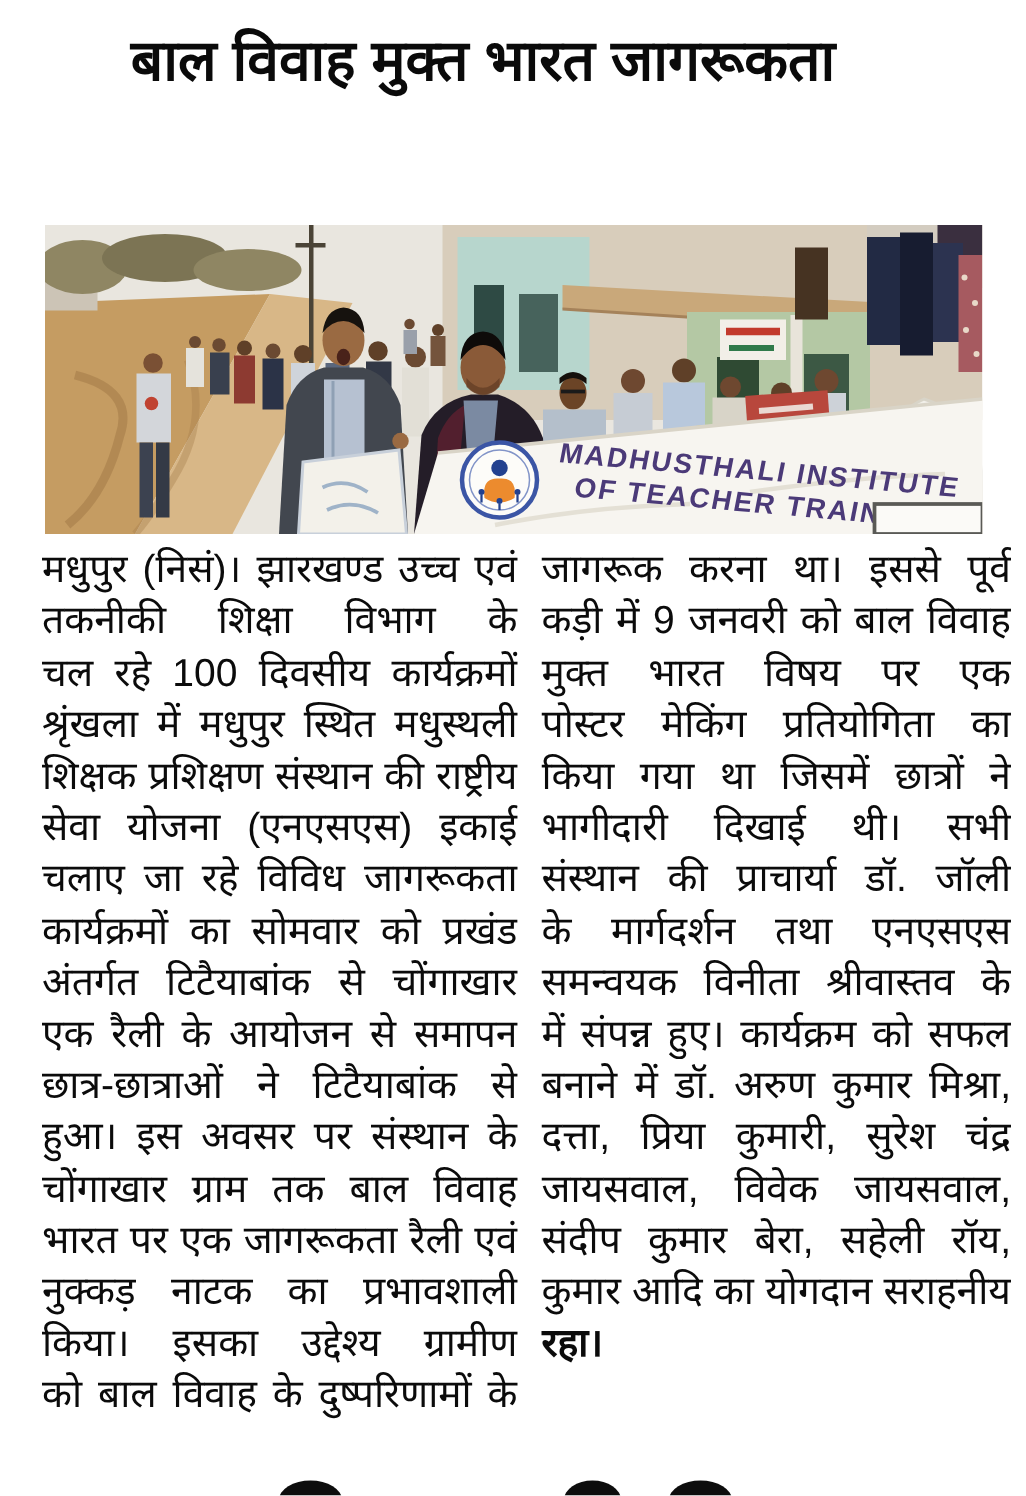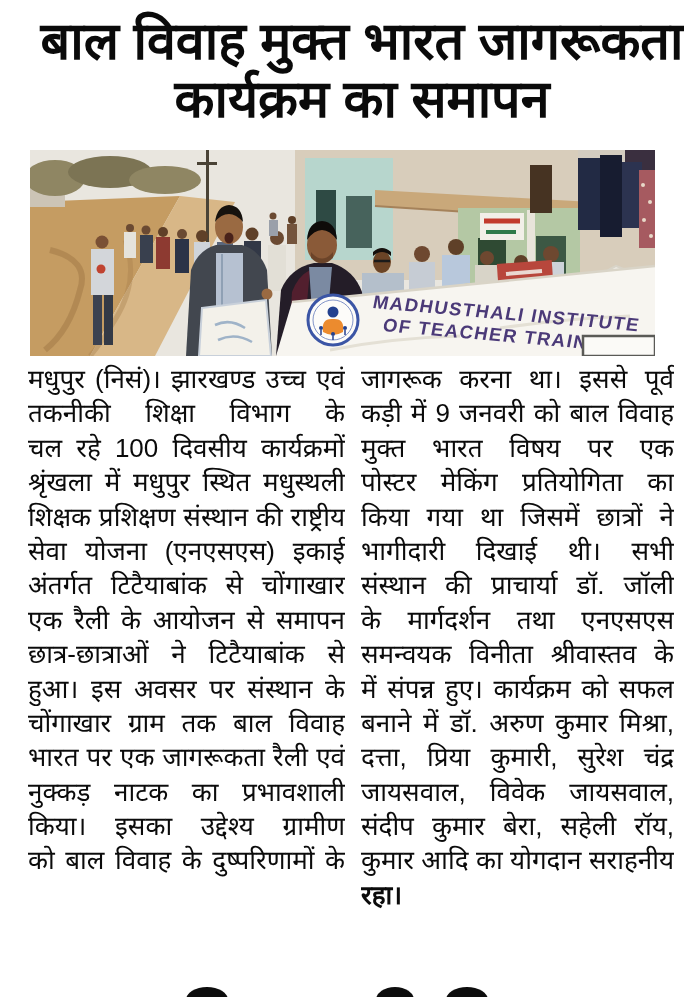--- a/index.html
+++ b/index.html
@@ -8,26 +8,25 @@
     width:684px;height:997px;
     background:#ffffff;
     overflow:hidden;
     font-family:"Liberation Sans", sans-serif;
     color:#070707;
   }
   .headline{
     position:absolute;left:0;top:12px;width:644px;
     text-align:center;
     font-weight:700;
-    font-size:52px;
+    font-size:38px;
     line-height:58px;
     letter-spacing:0px;
     color:#0a0a0a;
     margin:0;
-    padding-left:40px;
   }
   .headline span{display:block;}
   .photo-wrap{
     position:absolute;left:30px;top:150px;width:625px;height:206px;
     overflow:hidden;
   }
   .photo-wrap svg{display:block;}
   .body-cols{
     position:absolute;left:28px;top:362px;width:646px;
     display:flex;gap:16px;
@@ -55,21 +54,20 @@
   .dot2{left:376px;bottom:-16px;width:38px;}
   .dot3{left:446px;bottom:-16px;width:42px;}
 </style>
 </head>
 <body>
 
 <div class="page">
 
   <h1 class="headline">
     <span>बाल विवाह मुक्त भारत जागरूकता</span>
-    <span>कार्यक्रम का समापन</span>
   </h1>
 
   <div class="photo-wrap">
     <svg width="625" height="206" viewBox="0 0 625 206" xmlns="http://www.w3.org/2000/svg">
 
       <rect x="0" y="0" width="625" height="206" fill="#e9e6df"></rect>
 
       <g>
         <rect x="265" y="0" width="360" height="130" fill="#d8cdbb"></rect>
         <rect x="548" y="0" width="77" height="42" fill="#d3ccc0"></rect>
@@ -237,20 +235,22 @@
   </div>
 
   <div class="body-cols">
     <div class="col col-left">
         <div class="line">मधुपुर (निसं)। झारखण्ड उच्च एवं</div>
         <div class="line">तकनीकी शिक्षा विभाग के निदेर्शानुसार</div>
         <div class="line">चल रहे 100 दिवसीय कार्यक्रमों की</div>
         <div class="line">श्रृंखला में मधुपुर स्थित मधुस्थली</div>
         <div class="line">शिक्षक प्रशिक्षण संस्थान की राष्ट्रीय</div>
         <div class="line">सेवा योजना (एनएसएस) इकाई द्वारा</div>
+        <div class="line">चलाए जा रहे विविध जागरूकता</div>
+        <div class="line">कार्यक्रमों का सोमवार को प्रखंड</div>
         <div class="line">अंतर्गत टिटैयाबांक से चोंगाखार तक</div>
         <div class="line">एक रैली के आयोजन से समापन</div>
         <div class="line">छात्र-छात्राओं ने टिटैयाबांक से</div>
         <div class="line">हुआ। इस अवसर पर संस्थान के</div>
         <div class="line">चोंगाखार ग्राम तक बाल विवाह मुक्त</div>
         <div class="line">भारत पर एक जागरूकता रैली एवं</div>
         <div class="line">नुक्कड़ नाटक का प्रभावशाली प्रदर्शन</div>
         <div class="line">किया। इसका उद्देश्य ग्रामीण समुदाय</div>
         <div class="line">को बाल विवाह के दुष्परिणामों के प्रति</div>
       </div>

